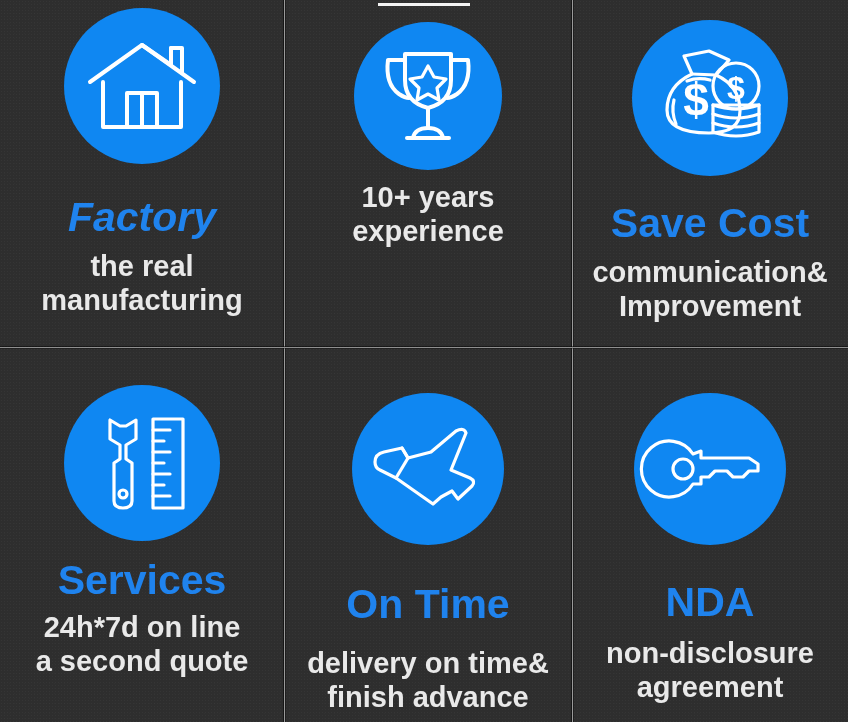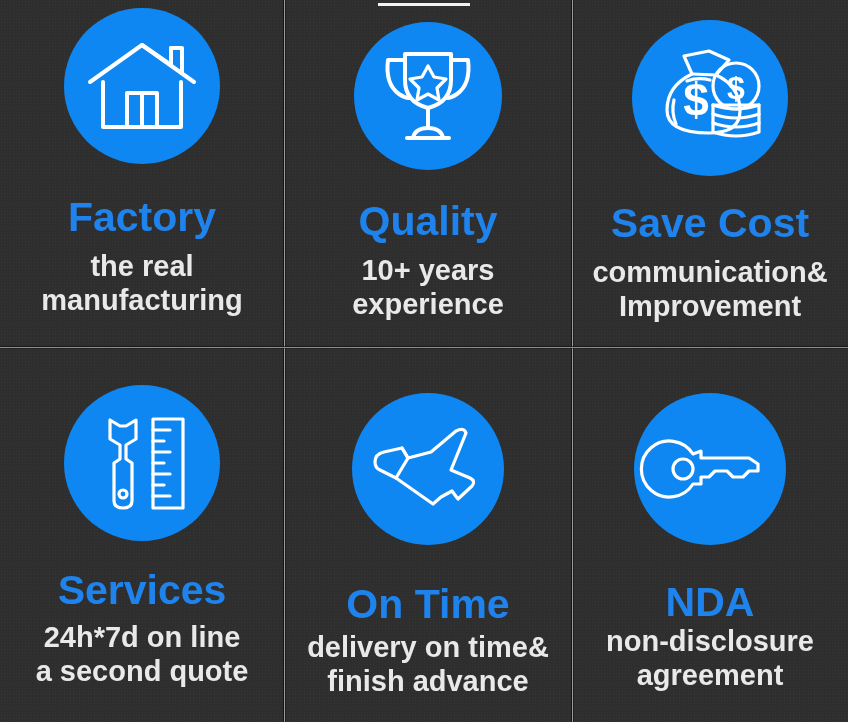--- a/index.html
+++ b/index.html
@@ -101,42 +101,42 @@
   .sub {
     color: #e9e9e9;
     text-align: center;
     line-height: 1.18;
     font-weight: bold;
     white-space: pre-line;
   }
 
   
   .c1 .circle { width: 156px; height: 156px; }
-  .c1 .title  { font-size: 41px; margin-top: 32px; }
+  .c1 .title  { font-size: 41px; margin-top: 32px; font-style: italic; }
   .c1 .sub    { font-size: 29px; margin-top: 10px; }
 
   .c2 .circle { width: 148px; height: 148px; margin-top: 14px; }
   .c2 .title  { font-size: 41px; margin-top: 30px; }
   .c2 .sub    { font-size: 29px; margin-top: 10px; }
 
   .c3 .circle { width: 156px; height: 156px; margin-top: 12px; }
   .c3 .title  { font-size: 41px; margin-top: 26px; }
   .c3 .sub    { font-size: 29px; margin-top: 10px; }
 
   .c4 .circle { width: 156px; height: 156px; }
-  .c4 .title  { font-size: 41px; margin-top: 28px; }
+  .c4 .title  { font-size: 41px; margin-top: 18px; }
   .c4 .sub    { font-size: 29px; margin-top: 8px; text-align: center; }
 
   .c5 .circle { width: 152px; height: 152px; margin-top: 8px; }
   .c5 .title  { font-size: 41px; margin-top: 38px; }
-  .c5 .sub    { font-size: 29px; margin-top: 4px; }
+  .c5 .sub    { font-size: 29px; margin-top: 20px; }
 
   .c6 .circle { width: 152px; height: 152px; margin-top: 8px; }
   .c6 .title  { font-size: 41px; margin-top: 36px; }
-  .c6 .sub    { font-size: 29px; margin-top: 0; }
+  .c6 .sub    { font-size: 29px; margin-top: 12px; }
 </style>
 </head>
 <body>
 
 <div id="stage">
 
   <div class="grid">
 
     <div class="cell r1 c1">
       <div class="circle">
@@ -160,21 +160,20 @@
         <svg width="98" height="96" viewBox="0 0 98 96" aria-hidden="true">
           <path class="ico-stroke" d="M26 6 L72 6 L72 32 Q72 54 49 60 Q26 54 26 32 Z"></path>
           <path class="ico-stroke" d="M26 12 L9 12 Q6 36 20 46 Q26 50 30 50"></path>
           <path class="ico-stroke" d="M72 12 L89 12 Q92 36 78 46 Q72 50 68 50"></path>
           <path class="ico-stroke" d="M49 60 L49 80"></path>
           <path class="ico-stroke" d="M34 90 Q36 80 49 80 Q62 80 64 90 Z"></path>
           <path class="ico-stroke" d="M28 90 L70 90"></path>
           <path class="ico-stroke ico-thin" d="M49 18 L55 29 L67 31 L58 40 L60 52 L49 46 L38 52 L40 40 L31 31 L43 29 Z"></path>
         </svg>
       </div>
-      <div class="title">Quality</div>
       <div class="sub">10+ years
 experience</div>
     </div>
 
     <div class="cell r1 c3">
       <div class="circle">
         <svg width="112" height="100" viewBox="0 0 112 100" aria-hidden="true">
           <path class="ico-stroke ico-thin" d="M30 8 L55 3 L75 12 L62 27 Q86 38 86 63 Q86 85 55 85 Q13 85 13 62 Q13 38 38 26 Z"></path>
           <path class="ico-stroke ico-thin" d="M38 26 L62 27"></path>
           <path class="ico-stroke ico-thin" d="M33 33 Q44 29 56 32"></path>

